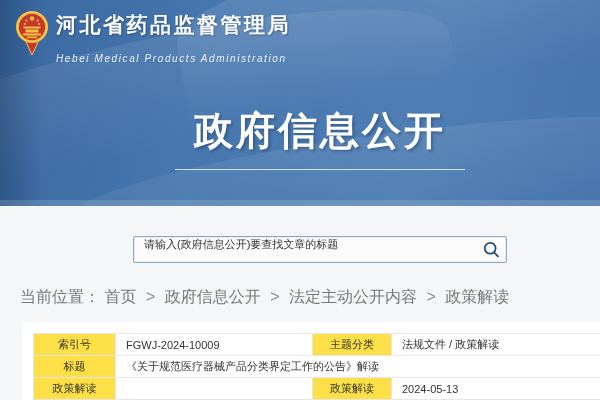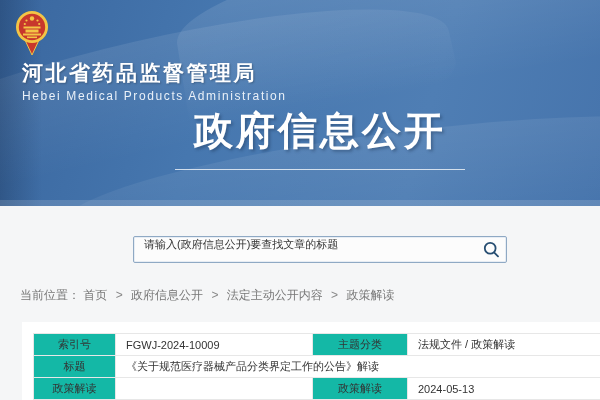--- a/index.html
+++ b/index.html
@@ -29,26 +29,26 @@
   .streak2 { top: 40px; left: -160px; width: 620px; height: 150px;
     background: linear-gradient(rgba(255,255,255,0.09), rgba(255,255,255,0) 75%);
     transform: rotate(-13deg); border-radius: 50%/40%; }
   .streak3 { bottom: -55px; left: 60px; width: 700px; height: 130px;
     background: linear-gradient(rgba(255,255,255,0.08), rgba(255,255,255,0) 80%);
     transform: rotate(-7deg); border-radius: 50%/40%; }
   .edge-shade { position: absolute; inset: 0;
     background: linear-gradient(90deg, rgba(15,35,65,0.28), rgba(15,35,65,0) 7%); }
 
   
-  .logo-wrap { position: absolute; left: 15px; top: 8px; display: flex; align-items: flex-start; flex-direction: column; }
+  .logo-wrap { position: absolute; left: 15px; top: 8px; display: flex; align-items: flex-start; }
   .emblem { width: 34px; height: 48px; display: block; }
   .org-text { margin-left: 7px; color: #ffffff; }
   .org-cn { font-size: 21px; font-weight: bold; letter-spacing: 2.5px;
             line-height: 1; margin-top: 6px; text-shadow: 1px 1px 2px rgba(0,0,0,0.25); }
-  .org-en { font-size: 12px; letter-spacing: 1.6px; color: #e9f0f8; margin-top: 6px; }
+  .org-en { font-size: 10px; letter-spacing: 1.6px; color: #e9f0f8; margin-top: 18px; font-style: italic; }
 
   
   .banner-title {
     position: absolute; top: 104px; left: 0; width: 640px; text-align: center;
     color: #ffffff; font-size: 39px; font-weight: bold; letter-spacing: 3px;
     text-shadow: 2px 2px 3px rgba(20,40,70,0.35);
   }
   .banner-underline {
     position: absolute; top: 169px; left: 175px; width: 290px; height: 1px;
     background: rgba(255,255,255,0.75);
@@ -65,37 +65,37 @@
   }
   .search-input {
     flex: 1; height: 100%; border: none; outline: none; background: transparent;
     font-family: Liberation Sans, sans-serif; font-size: 11px; color: #333; padding: 0 8px 12px 10px;
   }
   .search-input::placeholder { color: #333; opacity: 1; }
   .search-btn { width: 30px; height: 100%; display: flex; align-items: center;
     justify-content: center; cursor: pointer; background: transparent; border: none; }
 
   
-  .breadcrumb { position: absolute; left: 20px; top: 287px; font-size: 12px; color: #777; }
+  .breadcrumb { position: absolute; left: 20px; top: 287px; font-size: 16px; color: #777; }
   .breadcrumb a { color: #777; text-decoration: none; cursor: pointer; }
   .crumb-sep { margin: 0 5px; color: #888; }
 
   
   .card {
     position: absolute; left: 22px; top: 322px; width: 640px; height: 140px;
     background: #ffffff; padding: 11px;
   }
   table.detail { border-collapse: collapse; table-layout: fixed; width: 618px;
     font-size: 11px; color: #333; }
   table.detail th, table.detail td {
     border: 1px solid #e7e7e7; height: 22px; font-weight: normal;
     white-space: nowrap; overflow: hidden;
   }
-  table.detail th { background: #14b8a6; text-align: center; width: 82px; }
-  table.detail th.lbl2 { width: 95px; font-family: Liberation Serif, serif; }
+  table.detail th { background: #fde047; text-align: center; width: 82px; }
+  table.detail th.lbl2 { width: 79px; font-family: Liberation Serif, serif; }
   table.detail td { background: #fff; text-align: left; padding-left: 10px; }
   td.v1 { width: 197px; margin-top: 24px; }
 </style>
 </head>
 <body>
 
 <div id="stage">
 
   <div class="banner">
     <div class="streak streak1"></div>

